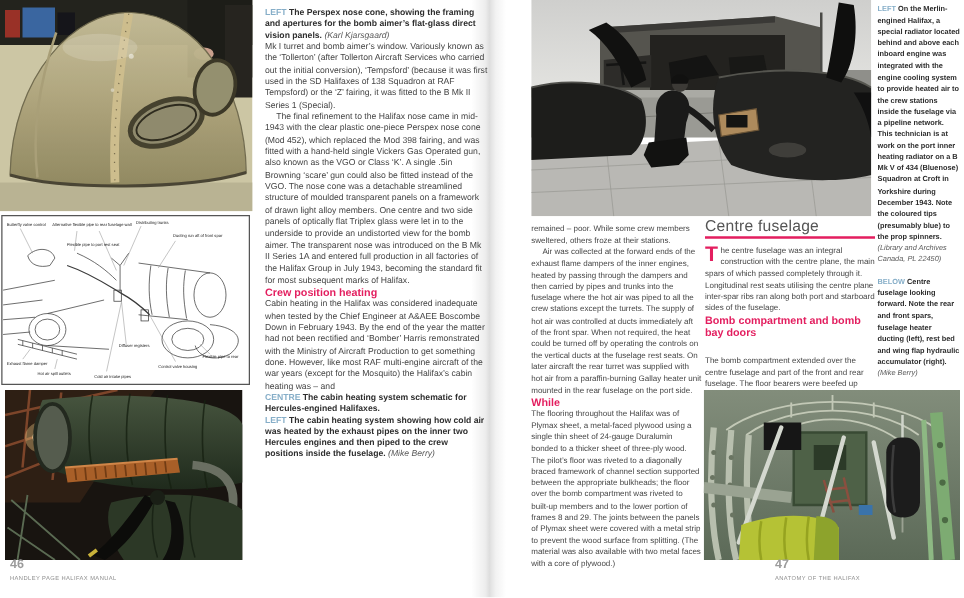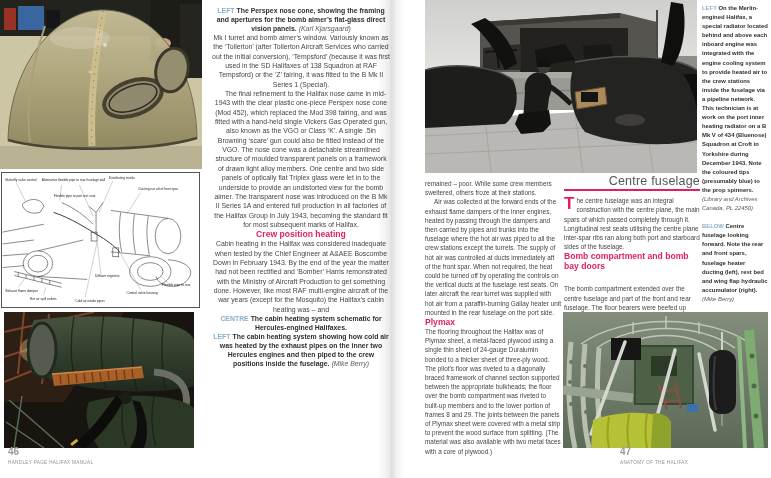--- a/index.html
+++ b/index.html
@@ -1,28 +1,28 @@
 <!DOCTYPE html>
 <html><head>
 <meta charset="utf-8">
 <style>
   html,body{margin:0;padding:0;}
   body{width:771px;height:478px;background:#ffffff;overflow:hidden;position:relative;
        font-family:"Liberation Sans",sans-serif;color:#3f3f3f;}
   .abs{position:absolute;}
   svg{display:block;}
   
-  .col{font-size:6.9px;line-height:9.35px;color:#454545;text-align:center;}
+  .col{font-size:6.9px;line-height:9.35px;color:#454545;}
   .col p{margin:0;}
   .indent{text-indent:9px;}
   .cap{font-weight:bold;color:#2e2e2e;line-height:9px;margin:0;}
   .cap .tag{color:#86aec8;font-weight:bold;}
   .credit{font-style:italic;font-weight:normal;color:#5a5a5a;}
   .red-head{color:#e31e5f;font-weight:bold;font-size:8.6px;line-height:10px;margin:0;}
-  .sec-head{color:#555;font-size:12.5px;font-weight:normal;letter-spacing:0.2px;margin:0;text-align:right;}
+  .sec-head{color:#555;font-size:12.5px;font-weight:normal;letter-spacing:0.2px;margin:0;}
   .sec-rule{height:2px;background:#e31e5f;border:none;margin:3px 0 5px 0;}
   .dropcap{float:left;color:#e31e5f;font-size:17px;line-height:15px;font-weight:bold;
            margin:0 2px 0 0;}
   .colR{font-size:6.4px;line-height:9.2px;color:#454545;width:136px;}
   .colR p{margin:0;}
   .sidebar{font-size:5.9px;line-height:9.1px;font-weight:bold;color:#2e2e2e;width:66px;}
   .sidebar p{margin:0 0 9px 0;}
   .pagenum{font-size:10px;font-weight:bold;color:#9b9b9b;line-height:14px;}
   .footline{font-size:4.6px;color:#8f8f8f;letter-spacing:0.35px;margin-top:1px;}
   .gutter{left:377px;top:0;width:28px;height:478px;
@@ -203,21 +203,21 @@
   <path d="M100,92 C98,76 110,70 118,73 C128,77 128,88 124,98 L122,114 L98,120 Z" fill="#1a1a19"></path>
   <path d="M94,114 L124,110 L126,124 L118,132 L96,134 L90,124 Z" fill="#121211"></path>
   <circle cx="119" cy="67" r="6.5" fill="#3c3a36"></circle>
   <path d="M112,64 C114,58 124,58 126,64 L125,67 L112,67 Z" fill="#111110"></path>
   <path d="M124,86 C134,92 140,98 146,104" stroke="#1a1a19" stroke-width="5" fill="none"></path>
 </svg>
 
 <div class="abs colR" style="left:425px;top:179px">
   <p>remained – poor. While some crew members sweltered, others froze at their stations.</p>
   <p class="indent">Air was collected at the forward ends of the exhaust flame dampers of the inner engines, heated by passing through the dampers and then carried by pipes and trunks into the fuselage where the hot air was piped to all the crew stations except the turrets. The supply of hot air was controlled at ducts immediately aft of the front spar. When not required, the heat could be turned off by operating the controls on the vertical ducts at the fuselage rest seats. On later aircraft the rear turret was supplied with hot air from a paraffin-burning Gallay heater unit mounted in the rear fuselage on the port side.</p>
-  <p class="red-head mt6">Plymax</p>
+  <p class="red-head mt6">While</p>
   <p>The flooring throughout the Halifax was of Plymax sheet, a metal-faced plywood using a single thin sheet of 24-gauge Duralumin bonded to a thicker sheet of three-ply wood. The pilot’s floor was riveted to a diagonally braced framework of channel section supported between the appropriate bulkheads; the floor over the bomb compartment was riveted to built-up members and to the lower portion of frames 8 and 29. The joints between the panels of Plymax sheet were covered with a metal strip to prevent the wood surface from splitting. (The material was also available with two metal faces with a core of plywood.)</p>
 </div>
 
 <div class="abs colR" style="left:564px;top:177px">
   <h1 class="sec-head">Centre fuselage</h1>
   <hr class="sec-rule">
   <p><span class="dropcap">T</span><span>he centre fuselage was an integral construction with the centre plane, the main spars of which passed completely through it. Longitudinal rest seats utilising the centre plane inter-spar ribs ran along both port and starboard sides of the fuselage.</span></p>
   <p class="red-head mt6" style="margin-bottom:13px">Bomb compartment and bomb bay doors</p>
   <p>The bomb compartment extended over the centre fuselage and part of the front and rear fuselage. The floor bearers were beefed up where necessary with cross-braced built-up</p>
 </div>

